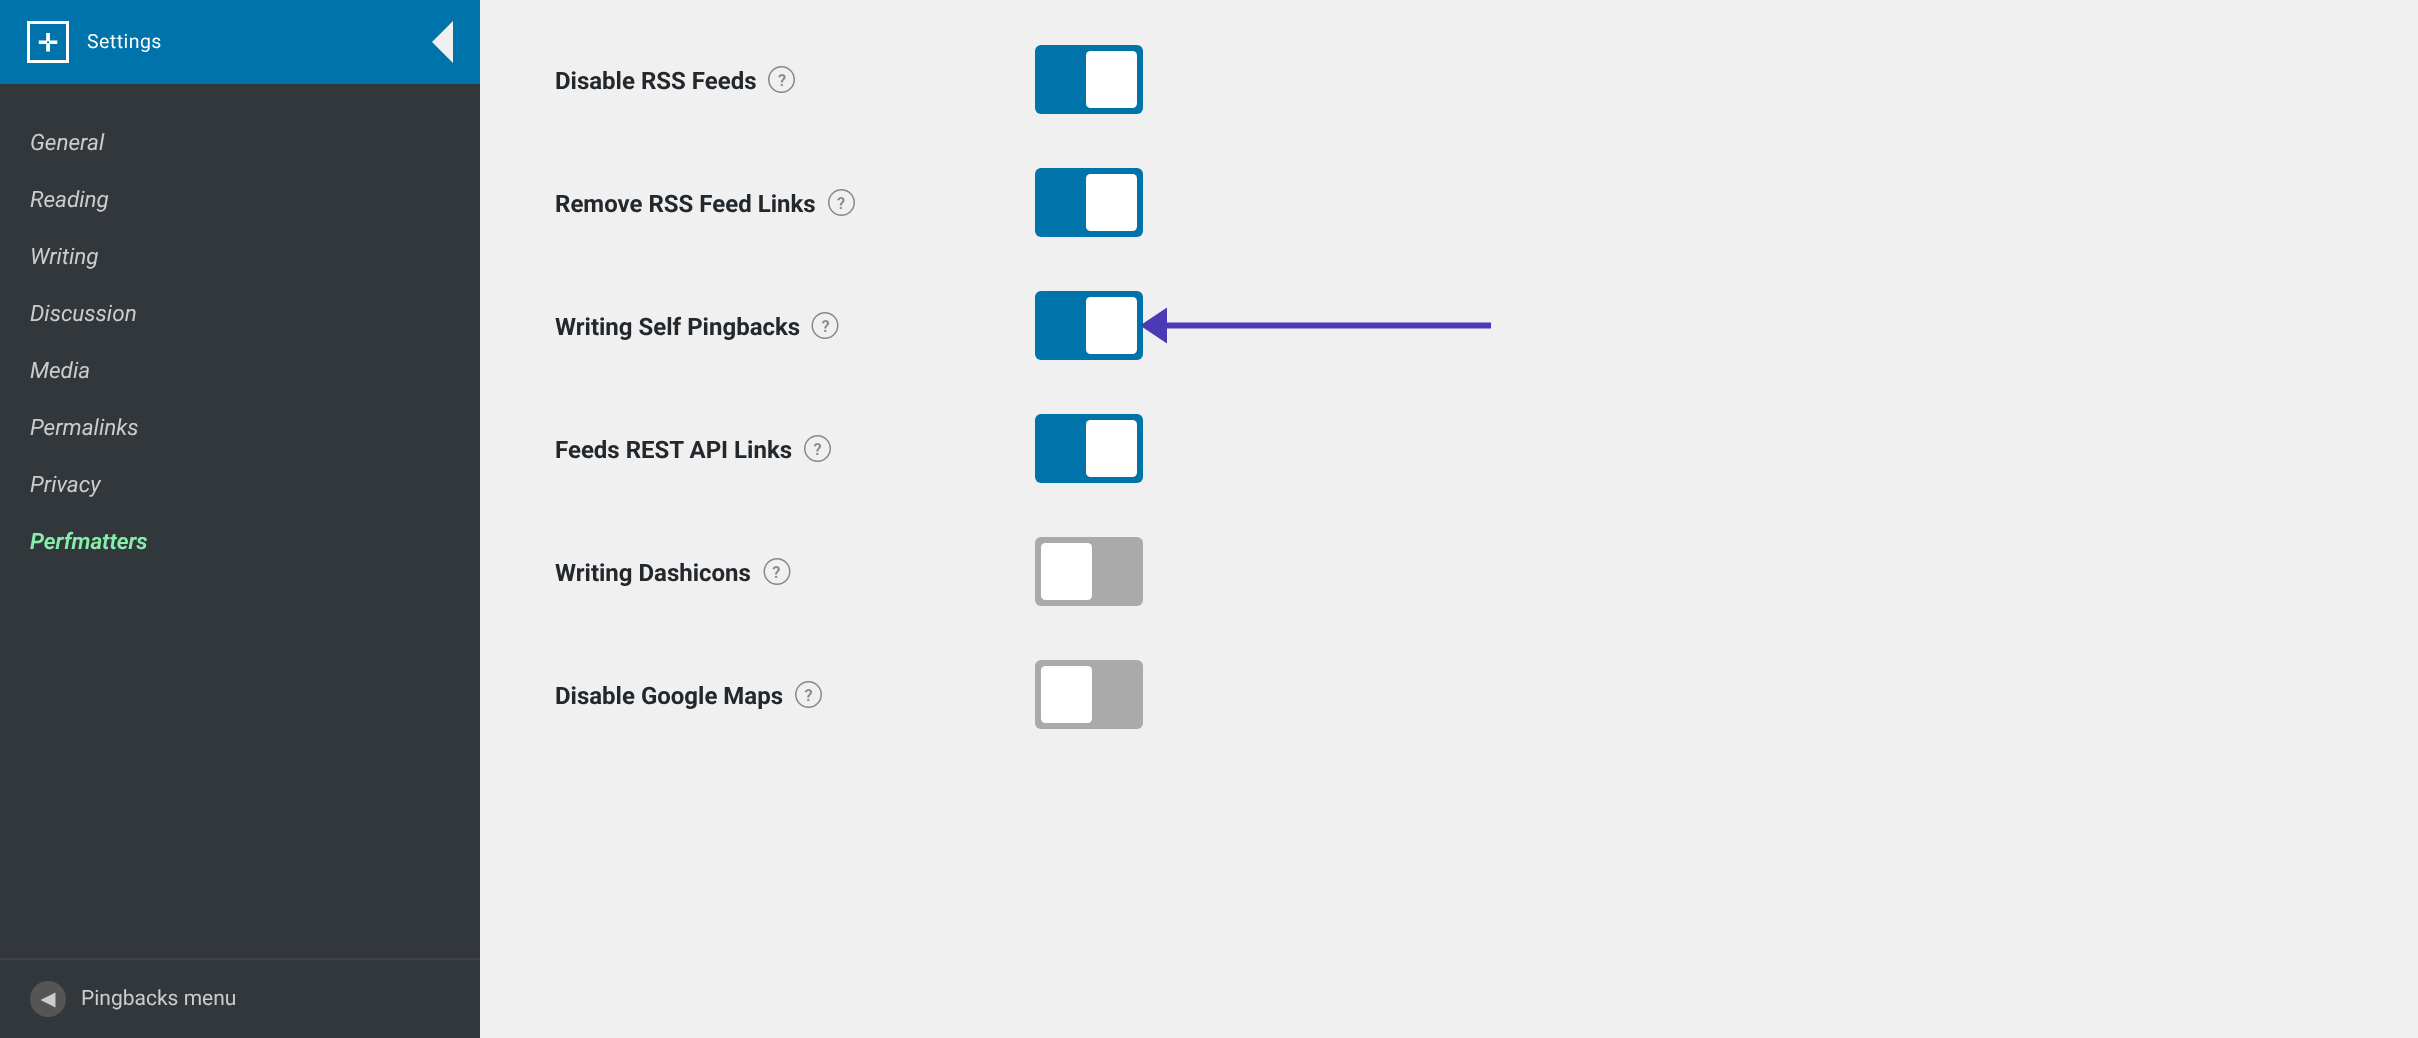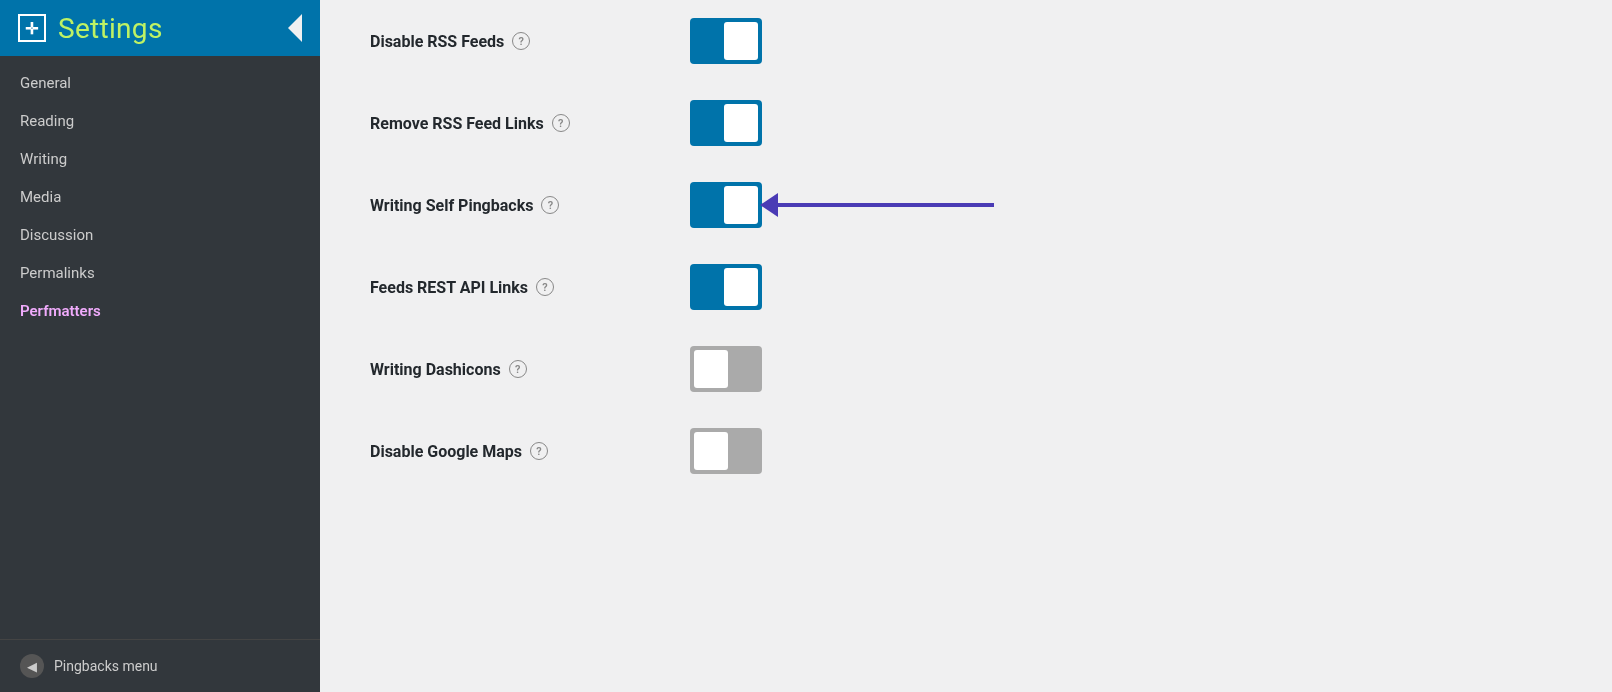--- a/index.html
+++ b/index.html
@@ -29,50 +29,51 @@
       height: 28px;
       border: 2px solid #fff;
       display: flex; align-items: center; justify-content: center;
       color: #fff;
       font-size: 16px;
       font-weight: bold;
       flex-shrink: 0;
     }
 
     .sidebar-header-title {
-      color: #bef264;
-      font-size: 28px;
+      color: #ffffff;
+      font-size: 13px;
       font-weight: 400;
       letter-spacing: 0.3px;
     }
 
     .sidebar-arrow {
       margin-left: auto;
       width: 0;
       height: 0;
       border-top: 14px solid transparent;
       border-bottom: 14px solid transparent;
       border-right: 14px solid #f0f0f1;
     }
 
     .sidebar-nav {
       flex: 1;
-      padding: 8px 0;
+      padding: 20px 0;
+      font-style: italic;
     }
 
     .sidebar-nav a {
       display: block;
       padding: 10px 20px;
       color: #ccc;
       text-decoration: none;
       font-size: 15px;
       font-weight: 400;
       cursor: pointer;
     }
-    .sidebar-nav a.active { color: #f0abfc; font-weight: 600; }
+    .sidebar-nav a.active { color: #86efac; font-weight: 600; }
 
     .sidebar-footer {
       padding: 14px 20px;
       border-top: 1px solid #444;
       display: flex;
       align-items: center;
       gap: 10px;
       color: #ccc;
       font-size: 14px;
       cursor: pointer;
@@ -85,21 +86,21 @@
       background: #555;
       display: flex; align-items: center; justify-content: center;
       color: #ccc;
       font-size: 13px;
     }
 
     
     .main-content {
       flex: 1;
       background: #f0f0f1;
-      padding: 18px 50px;
+      padding: 30px 50px;
       overflow-y: auto;
       position: relative;
     }
 
     .settings-row {
       display: flex;
       align-items: center;
       margin-bottom: 36px;
       position: relative;
     }
@@ -192,23 +193,24 @@
   <div class="sidebar-header">
     <div class="sidebar-header-icon">✛</div>
     <span class="sidebar-header-title">Settings</span>
     <div class="sidebar-arrow"></div>
   </div>
   <nav class="sidebar-nav">
 
   <a>General</a>
       <a>Reading</a>
       <a>Writing</a>
+      <a>Discussion</a>
       <a>Media</a>
-      <a>Discussion</a>
       <a>Permalinks</a>
+      <a>Privacy</a>
       <a class="active">Perfmatters</a>
     </nav>
   <div class="sidebar-footer">
     <div class="collapse-circle">◀</div>
     <span>Pingbacks menu</span>
   </div>
 </div>
 
 <div class="main-content">
 

